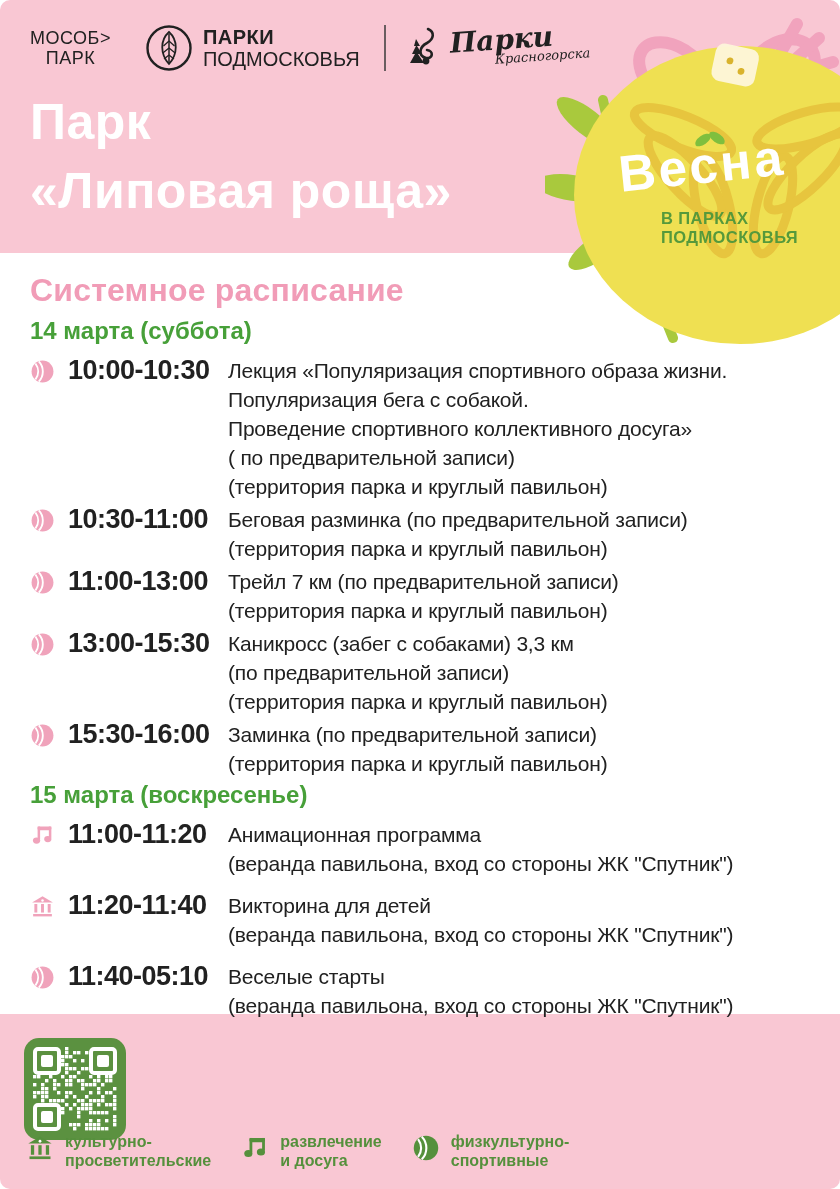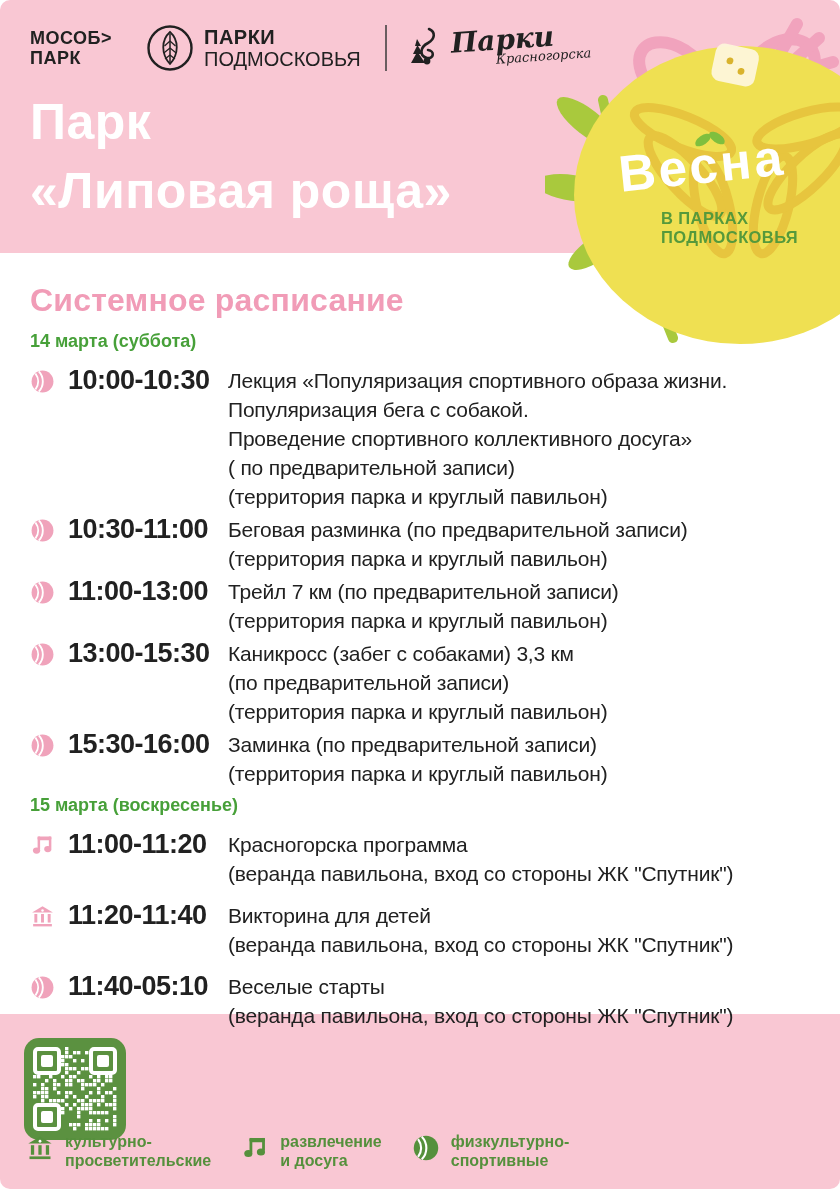--- a/index.html
+++ b/index.html
@@ -16,22 +16,23 @@
   .header{
     position:relative;
     height:253px;
     background:var(--pink-bg,#f9c7d3);
   }
   .logos{
     position:absolute;top:24px;left:30px;
     display:flex;align-items:center;
   }
   .logo-mosob{
-    font-weight:bold;font-size:18px;line-height:20px;letter-spacing:.5px;
+    font-weight:normal;font-size:18px;line-height:20px;letter-spacing:.5px;
     color:#212121;
+    text-align:center;
   }
   .logo-parki{display:flex;align-items:center;margin-left:34px;}
   .logo-parki-circle{width:48px;height:48px;flex:0 0 auto;}
   .logo-parki-text{margin-left:10px;font-size:20px;line-height:22px;}
   .logo-parki-text .b{font-weight:bold;letter-spacing:.5px;}
   .logo-divider{width:2px;height:46px;background:#3a3a3a;margin:0 20px 0 24px;opacity:.75;}
   .logo-krasn{display:flex;align-items:flex-start;}
   .logo-krasn-icon{width:40px;height:46px;}
   .logo-krasn-text{margin-left:4px;transform:rotate(-4deg);font-family:"DejaVu Serif",serif;font-style:italic;}
   .logo-krasn-text .big{font-weight:bold;font-size:28px;line-height:28px;}
@@ -52,27 +53,27 @@
     text-align:center;
     font-size:51px;font-weight:bold;color:#ffffff;
     letter-spacing:3px;transform:rotate(-6deg);
   }
   .badge-sub{
     position:absolute;left:116px;top:209px;
     font-size:16.5px;line-height:19px;font-weight:bold;
     color:var(--badge-sub-green,#56993b);letter-spacing:.4px;
   }
   
-  .content{padding:29px 30px 0;position:relative;z-index:1;}
+  .content{padding:19px 30px 0;position:relative;z-index:1;}
   .schedule-title{
     font-size:32px;line-height:37px;font-weight:bold;
     color:var(--pink-heading,#f19cb7);margin:0 0 9px;letter-spacing:.2px;
   }
   .day-heading{
-    font-size:18px;line-height:26px;font-weight:bold;
+    font-size:24px;line-height:26px;font-weight:bold;
     color:var(--date-green,#47a039);margin:4px 0 12px;
   }
   .schedule-day.day2 .day-heading{margin-top:0;}
   .event{
     display:grid;grid-template-columns:38px 160px auto;
     align-items:start;margin-bottom:4px;
   }
   .schedule-day.day2 .event{margin-bottom:13px;}
   .event-icon{padding-top:3px;line-height:0;}
   .event-time{
@@ -268,21 +269,21 @@
           <div class="event">
             <span class="event-icon"><svg width="25" height="25" viewBox="0 0 24 24">
     <rect x="7.3" y="3.4" width="13.2" height="3.6" rx="1.4" fill="#f0a3bb"></rect>
     <rect x="7.3" y="3.4" width="2.4" height="12.2" fill="#f0a3bb"></rect>
     <rect x="18.1" y="3.4" width="2.4" height="10.8" fill="#f0a3bb"></rect>
     <ellipse cx="6.3" cy="16.8" rx="3.5" ry="3" fill="#f0a3bb"></ellipse>
     <ellipse cx="17.1" cy="15.4" rx="3.5" ry="3" fill="#f0a3bb"></ellipse>
               </svg></span>
             <div class="event-time">11:00-11:20</div>
             <div class="event-lines">
-              <div class="event-line">Красногорска программа</div>
+              <div class="event-line">Анимационная программа</div>
               <div class="event-line">(веранда павильона, вход со стороны ЖК "Спутник")</div>
             </div>
           </div>
           <div class="event">
             <span class="event-icon"><svg width="25" height="25" viewBox="0 0 24 24">
     <path d="M12 2.2 L22 8.2 H2 Z" fill="#f0a3bb"></path>
     <circle cx="12" cy="6.2" r="1.2" fill="#ffffff"></circle>
     <rect x="4.2" y="9.6" width="2.8" height="8.2" fill="#f0a3bb"></rect>
     <rect x="10.6" y="9.6" width="2.8" height="8.2" fill="#f0a3bb"></rect>
     <rect x="17" y="9.6" width="2.8" height="8.2" fill="#f0a3bb"></rect>

